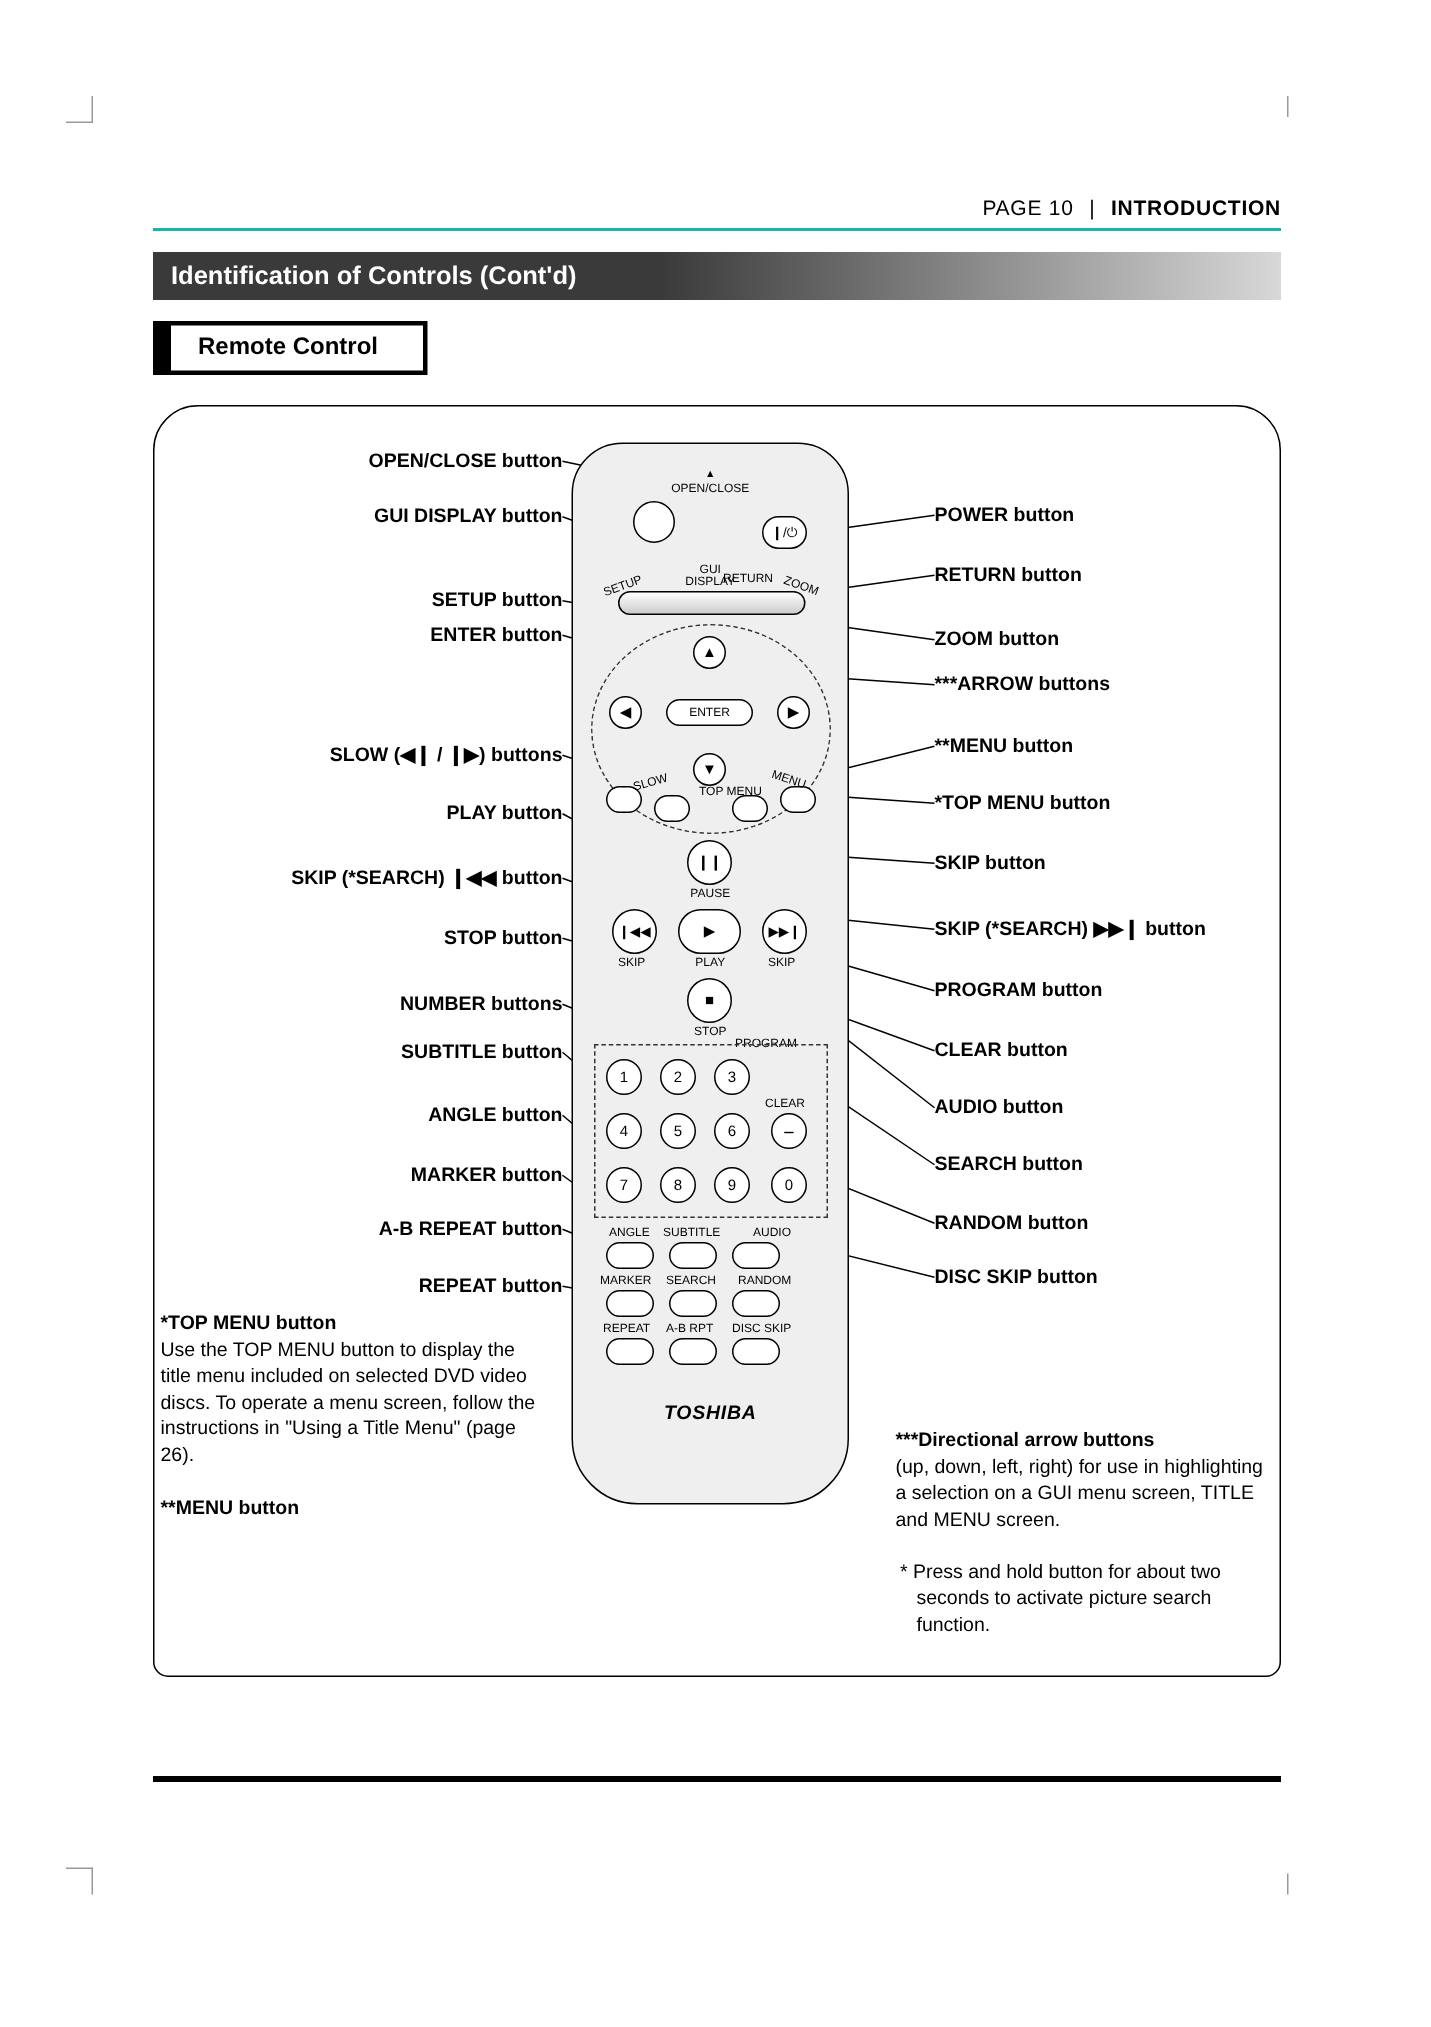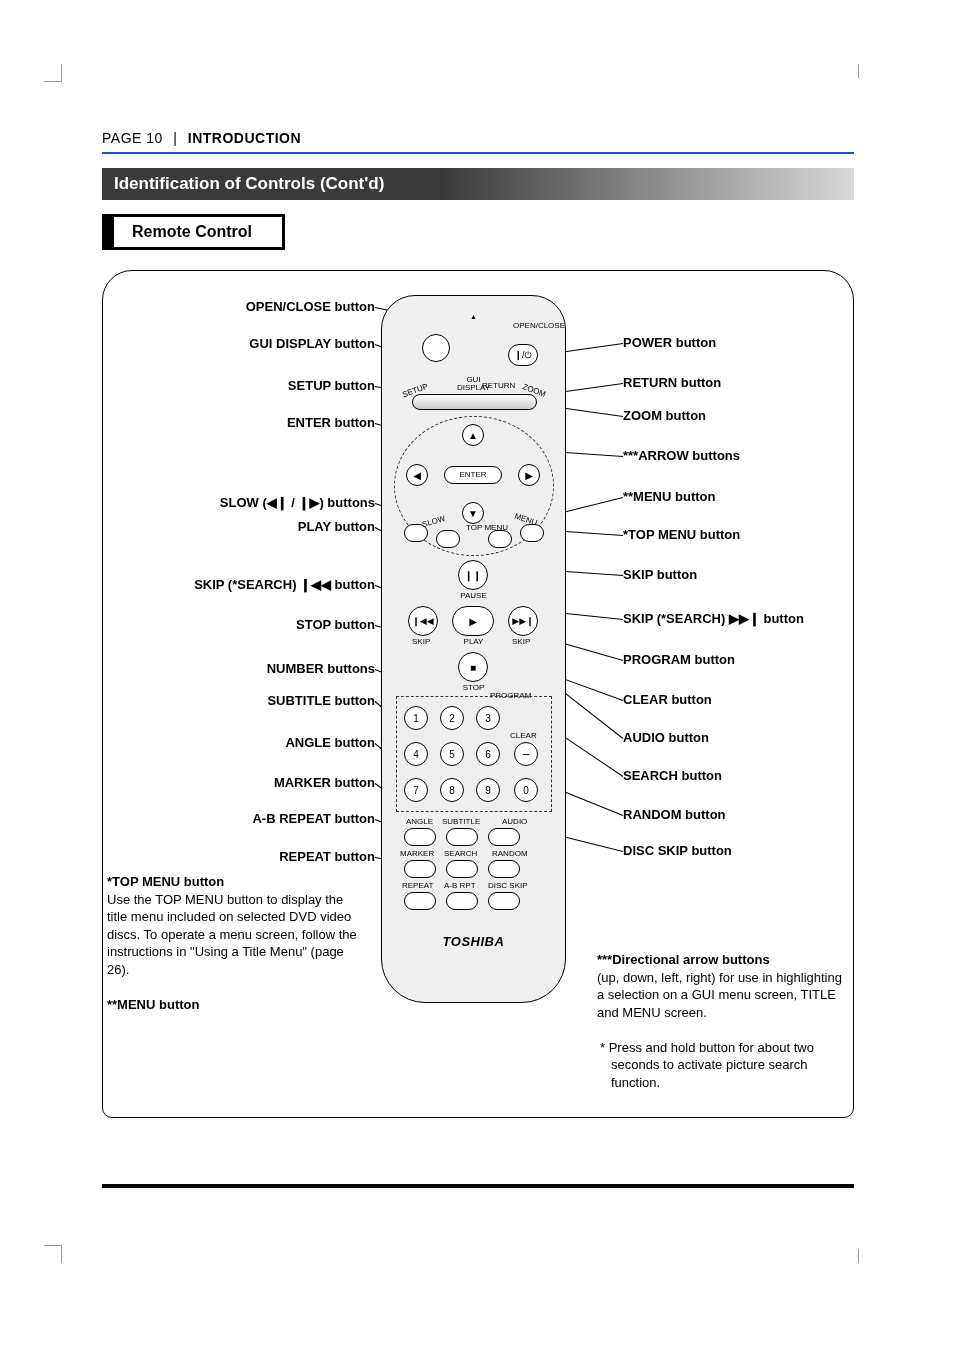--- a/index.html
+++ b/index.html
@@ -23,22 +23,23 @@
   .content {
     position: absolute;
     left: 102px;
     right: 100px;
     top: 130px;
   }
   .page-header {
     font-size: 14px;
     letter-spacing: 0.5px;
     padding-bottom: 6px;
-    border-bottom: 2px solid #1d4ed8;
+    border-bottom: 2px solid #14b8a6;
     margin-bottom: 14px;
+    text-align: right;
   }
   .page-header .pn { font-weight: normal; }
   .page-header .sep { margin: 0 6px; font-weight: normal; }
   .page-header .sec { font-weight: bold; }
 
   .section-title {
     color: #fff;
     font-size: 17px;
     font-weight: bold;
     padding: 6px 12px;
@@ -212,51 +213,51 @@
 
     <div class="sub-title-wrap">
       <div class="sub-title">Remote Control</div>
     </div>
 
 
     <div class="diagram-box">
 
       <div class="call-left" style="right:478px; top:28px;"><span>OPEN/CLOSE button</span><span class="line" style="left:100%; width:118px; transform:rotate(12deg); transform-origin:left;"></span></div>
       <div class="call-left" style="right:478px; top:65px;"><span>GUI DISPLAY button</span><span class="line" style="left:100%; width:130px; transform:rotate(20deg); transform-origin:left;"></span></div>
-      <div class="call-left" style="right:478px; top:107px;"><span>SETUP button</span><span class="line" style="left:100%; width:90px; transform:rotate(10deg); transform-origin:left;"></span></div>
+      <div class="call-left" style="right:478px; top:121px;"><span>SETUP button</span><span class="line" style="left:100%; width:90px; transform:rotate(10deg); transform-origin:left;"></span></div>
       <div class="call-left" style="right:478px; top:144px;"><span>ENTER button</span><span class="line" style="left:100%; width:150px; transform:rotate(16deg); transform-origin:left;"></span></div>
       <div class="call-left" style="right:478px; top:224px;"><span>SLOW (◀❙ / ❙▶) buttons</span><span class="line" style="left:100%; width:98px; transform:rotate(18deg); transform-origin:left;"></span></div>
-      <div class="call-left" style="right:478px; top:248px;"><span>PLAY button</span><span class="line" style="left:100%; width:168px; transform:rotate(28deg); transform-origin:left;"></span></div>
+      <div class="call-left" style="right:478px; top:263px;"><span>PLAY button</span><span class="line" style="left:100%; width:168px; transform:rotate(28deg); transform-origin:left;"></span></div>
       <div class="call-left" style="right:478px; top:306px;"><span>SKIP (*SEARCH) ❙◀◀ button</span><span class="line" style="left:100%; width:100px; transform:rotate(20deg); transform-origin:left;"></span></div>
       <div class="call-left" style="right:478px; top:346px;"><span>STOP button</span><span class="line" style="left:100%; width:160px; transform:rotate(16deg); transform-origin:left;"></span></div>
       <div class="call-left" style="right:478px; top:390px;"><span>NUMBER buttons</span><span class="line" style="left:100%; width:72px; transform:rotate(22deg); transform-origin:left;"></span></div>
       <div class="call-left" style="right:478px; top:422px;"><span>SUBTITLE button</span><span class="line" style="left:100%; width:140px; transform:rotate(40deg); transform-origin:left;"></span></div>
       <div class="call-left" style="right:478px; top:464px;"><span>ANGLE button</span><span class="line" style="left:100%; width:110px; transform:rotate(40deg); transform-origin:left;"></span></div>
       <div class="call-left" style="right:478px; top:504px;"><span>MARKER button</span><span class="line" style="left:100%; width:106px; transform:rotate(36deg); transform-origin:left;"></span></div>
       <div class="call-left" style="right:478px; top:540px;"><span>A-B REPEAT button</span><span class="line" style="left:100%; width:148px; transform:rotate(22deg); transform-origin:left;"></span></div>
       <div class="call-left" style="right:478px; top:578px;"><span>REPEAT button</span><span class="line" style="left:100%; width:96px; transform:rotate(10deg); transform-origin:left;"></span></div>
 
       <div class="call-right" style="left:520px; top:64px;"><span class="line" style="right:100%; width:98px; transform:rotate(-8deg); transform-origin:right;"></span><span>POWER button</span></div>
       <div class="call-right" style="left:520px; top:104px;"><span class="line" style="right:100%; width:114px; transform:rotate(-8deg); transform-origin:right;"></span><span>RETURN button</span></div>
-      <div class="call-right" style="left:520px; top:137px;"><span class="line" style="right:100%; width:86px; transform:rotate(8deg); transform-origin:right;"></span><span>ZOOM button</span></div>
+      <div class="call-right" style="left:520px; top:147px;"><span class="line" style="right:100%; width:86px; transform:rotate(8deg); transform-origin:right;"></span><span>ZOOM button</span></div>
       <div class="call-right" style="left:520px; top:177px;"><span class="line" style="right:100%; width:80px; transform:rotate(4deg); transform-origin:right;"></span><span>***ARROW buttons</span></div>
       <div class="call-right" style="left:520px; top:218px;"><span class="line" style="right:100%; width:98px; transform:rotate(-14deg); transform-origin:right;"></span><span>**MENU button</span></div>
       <div class="call-right" style="left:520px; top:256px;"><span class="line" style="right:100%; width:138px; transform:rotate(4deg); transform-origin:right;"></span><span>*TOP MENU button</span></div>
       <div class="call-right" style="left:520px; top:296px;"><span class="line" style="right:100%; width:150px; transform:rotate(4deg); transform-origin:right;"></span><span>SKIP button</span></div>
       <div class="call-right" style="left:520px; top:340px;"><span class="line" style="right:100%; width:98px; transform:rotate(6deg); transform-origin:right;"></span><span>SKIP (*SEARCH) ▶▶❙ button</span></div>
       <div class="call-right" style="left:520px; top:381px;"><span class="line" style="right:100%; width:84px; transform:rotate(16deg); transform-origin:right;"></span><span>PROGRAM button</span></div>
       <div class="call-right" style="left:520px; top:421px;"><span class="line" style="right:100%; width:88px; transform:rotate(20deg); transform-origin:right;"></span><span>CLEAR button</span></div>
       <div class="call-right" style="left:520px; top:459px;"><span class="line" style="right:100%; width:100px; transform:rotate(38deg); transform-origin:right;"></span><span>AUDIO button</span></div>
       <div class="call-right" style="left:520px; top:497px;"><span class="line" style="right:100%; width:100px; transform:rotate(34deg); transform-origin:right;"></span><span>SEARCH button</span></div>
       <div class="call-right" style="left:520px; top:536px;"><span class="line" style="right:100%; width:90px; transform:rotate(22deg); transform-origin:right;"></span><span>RANDOM button</span></div>
       <div class="call-right" style="left:520px; top:572px;"><span class="line" style="right:100%; width:92px; transform:rotate(14deg); transform-origin:right;"></span><span>DISC SKIP button</span></div>
 
       <div class="remote">
 
-        <span class="r-label" style="left:0;right:0;top:26px;text-align:right;">OPEN/CLOSE</span>
+        <span class="r-label" style="left:0;right:0;top:26px;text-align:center;">OPEN/CLOSE</span>
         <span class="tri" style="position:absolute;left:0;right:0;top:17px;text-align:center;font-size:7px;">▲</span>
         <div class="round-btn" style="left:40px;top:38px;width:28px;height:28px;"></div>
         <div class="round-btn" style="left:126px;top:48px;width:30px;height:22px;border-radius:11px;font-size:9px;">❙/⏻</div>
 
         <span class="r-label" style="left:0;right:0;top:80px;text-align:center;white-space:pre;">GUI
 DISPLAY</span>
         <span class="r-label" style="left:20px;top:91px;transform:rotate(-20deg);">SETUP</span>
         <span class="r-label" style="left:100px;top:86px;">RETURN</span>
         <span class="r-label" style="left:140px;top:91px;transform:rotate(20deg);">ZOOM</span>
         <div class="pill" style="left:30px;top:98px;width:125px;height:16px;background:linear-gradient(#fff,#ccc);border-radius:18px;"></div>

